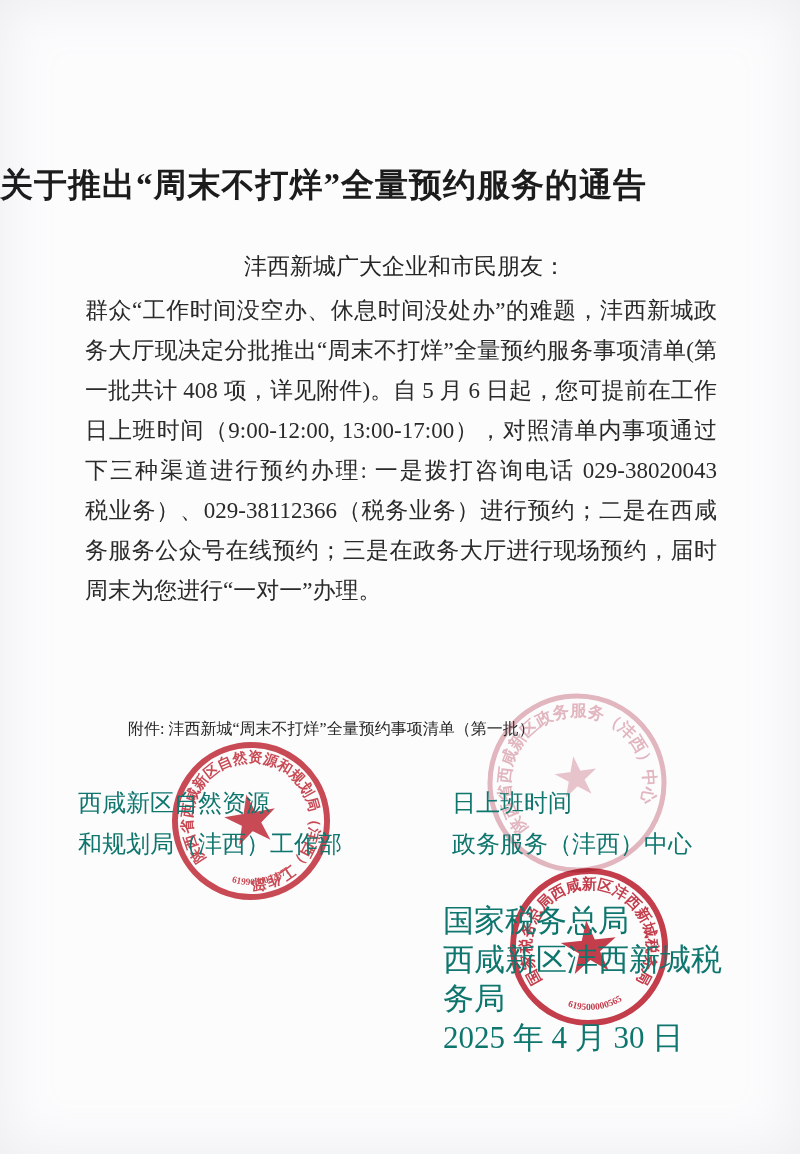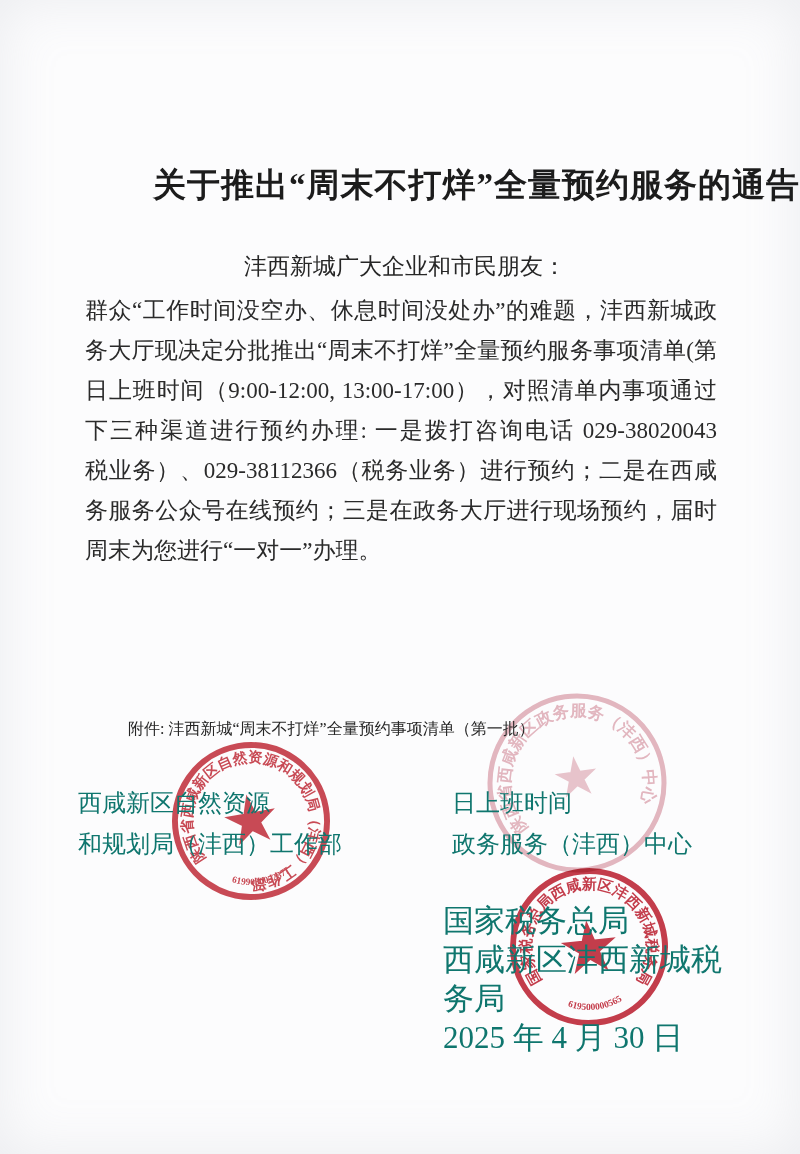--- a/index.html
+++ b/index.html
@@ -8,21 +8,21 @@
     width:800px;height:1154px;
     margin:0 auto;
     background:#fcfcfd;
     box-shadow:inset 0 0 55px rgba(160,165,180,.18);
     overflow:hidden;
     font-family:"Liberation Serif","DejaVu Serif",serif;
     color:#262626;
   }
   .title{
     position:absolute;top:163px;left:0;width:800px;
-    margin:0;text-align:right;
+    margin:0;text-align:left;
     font-size:33px;font-weight:700;color:#1c1c1c;
     letter-spacing:1px;
   }
   .salutation{
     position:absolute;top:250px;left:85px;width:640px;
     font-size:23px;line-height:34px;text-align:center;
   }
   .body-block{
     position:absolute;top:291px;left:85px;width:632px;
     font-size:23px;color:#2a2a2a;
@@ -106,20 +106,21 @@
     </g>
   </svg>
 
   <h1 class="title">关于推出“周末不打烊”全量预约服务的通告</h1>
 
   <div class="salutation">沣西新城广大企业和市民朋友：</div>
 
   <div class="body-block">
     <div class="bline j">群众“工作时间没空办、休息时间没处办”的难题，沣西新城政</div>
     <div class="bline j">务大厅现决定分批推出“周末不打烊”全量预约服务事项清单(第</div>
+    <div class="bline j">一批共计 408 项，详见附件)。自 5 月 6 日起，您可提前在工作</div>
     <div class="bline j">日上班时间（9:00-12:00, 13:00-17:00），对照清单内事项通过以</div>
     <div class="bline j">下三种渠道进行预约办理: 一是拨打咨询电话 029-38020043（非</div>
     <div class="bline j">税业务）、029-38112366（税务业务）进行预约；二是在西咸政</div>
     <div class="bline j">务服务公众号在线预约；三是在政务大厅进行现场预约，届时我</div>
     <div class="bline">周末为您进行“一对一”办理。</div>
   </div>
 
   <div class="attachment">附件: 沣西新城“周末不打烊”全量预约事项清单（第一批）</div>
 
   <div class="sig sig-left">

